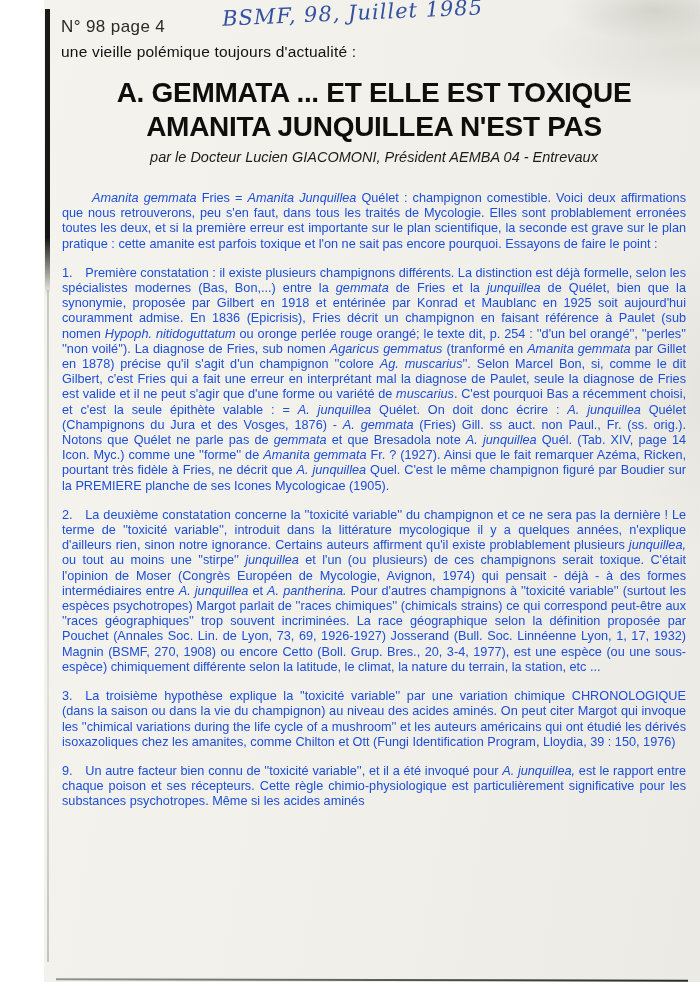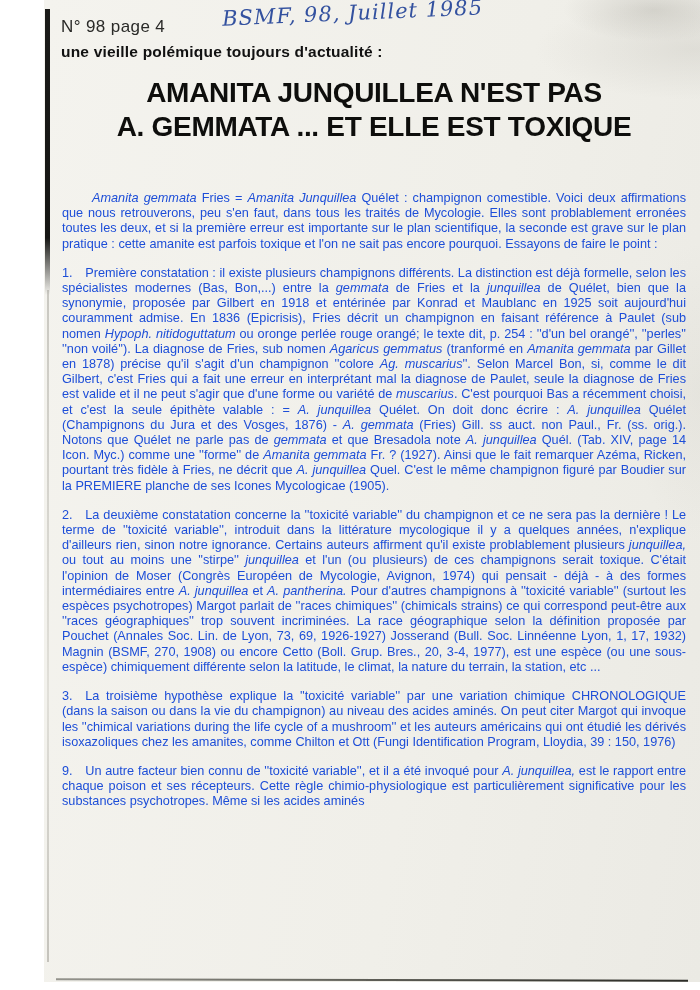--- a/index.html
+++ b/index.html
@@ -37,21 +37,21 @@
     font-size:17px;letter-spacing:.4px;color:#2a2a28;
   }
   .handwriting{
     position:absolute;left:222px;top:1px;
     font-family:"DejaVu Serif", cursive, serif;
     font-style:italic;font-size:21px;letter-spacing:1px;
     color:#33519f;transform:rotate(-2.5deg);white-space:nowrap;
   }
   .kicker{
     position:absolute;left:61px;top:43px;
-    font-weight:bold;font-size:15.5px;letter-spacing:.2px;color:#111;
+    font-weight:normal;font-size:15.5px;letter-spacing:.2px;color:#111;
   }
   .title{
     position:absolute;left:62px;top:76px;width:624px;
     text-align:center;font-weight:bold;font-size:28px;line-height:34px;
     letter-spacing:-0.3px;color:#0e0e0c;white-space:nowrap;
   }
   .byline{
     position:absolute;left:62px;top:149px;width:624px;
     text-align:center;font-style:italic;font-size:14.5px;color:#1c1c1a;
   }
@@ -71,24 +71,25 @@
   <div class="edge-left-dark"></div>
   <div class="edge-left-light"></div>
   <div class="edge-bottom"></div>
 
   <div class="issue">N° 98 page 4</div>
   <div class="handwriting">BSMF, 98, Juillet 1985</div>
 
   <div class="kicker">une vieille polémique toujours d'actualité :</div>
 
   <div class="title">
+    <div>A. GEMMATA ... ET ELLE EST TOXIQUE</div>
     <div>AMANITA JUNQUILLEA N'EST PAS</div>
-    <div>A. GEMMATA ... ET ELLE EST TOXIQUE</div>
   </div>
 
+  <div class="byline">par le Docteur Lucien GIACOMONI, Président AEMBA 04 - Entrevaux</div>
 
   <div class="body">
       <p class="indent"><span class="it">Amanita gemmata</span><span> Fries = </span><span class="it">Amanita Junquillea</span><span> Quélet : champignon comestible. Voici deux affirmations que nous retrouverons, peu s'en faut, dans tous les traités de Mycologie. Elles sont problablement erronées toutes les deux, et si la première erreur est importante sur le plan scientifique, la seconde est grave sur le plan pratique : cette amanite est parfois toxique et l'on ne sait pas encore pourquoi. Essayons de faire le point :</span></p>
       <p><span>1.  Première constatation : il existe plusieurs champignons différents. La distinction est déjà formelle, selon les spécialistes modernes (Bas, Bon,...) entre la </span><span class="it">gemmata</span><span> de Fries et la </span><span class="it">junquillea</span><span> de Quélet, bien que la synonymie, proposée par Gilbert en 1918 et entérinée par Konrad et Maublanc en 1925 soit aujourd'hui couramment admise. En 1836 (Epicrisis), Fries décrit un champignon en faisant référence à Paulet (sub nomen </span><span class="it">Hypoph. nitidoguttatum</span><span> ou oronge perlée rouge orangé; le texte dit, p. 254 : ''d'un bel orangé'', ''perles'' ''non voilé''). La diagnose de Fries, sub nomen </span><span class="it">Agaricus gemmatus</span><span> (tranformé en </span><span class="it">Amanita gemmata</span><span> par Gillet en 1878) précise qu'il s'agit d'un champignon ''colore </span><span class="it">Ag. muscarius</span><span>''. Selon Marcel Bon, si, comme le dit Gilbert, c'est Fries qui a fait une erreur en interprétant mal la diagnose de Paulet, seule la diagnose de Fries est valide et il ne peut s'agir que d'une forme ou variété de </span><span class="it">muscarius</span><span>. C'est pourquoi Bas a récemment choisi, et c'est la seule épithète valable : = </span><span class="it">A. junquillea</span><span> Quélet. On doit donc écrire : </span><span class="it">A. junquillea</span><span> Quélet (Champignons du Jura et des Vosges, 1876) - </span><span class="it">A. gemmata</span><span> (Fries) Gill. ss auct. non Paul., Fr. (ss. orig.). Notons que Quélet ne parle pas de </span><span class="it">gemmata</span><span> et que Bresadola note </span><span class="it">A. junquillea</span><span> Quél. (Tab. XIV, page 14 Icon. Myc.) comme une ''forme'' de </span><span class="it">Amanita gemmata</span><span> Fr. ? (1927). Ainsi que le fait remarquer Azéma, Ricken, pourtant très fidèle à Fries, ne décrit que </span><span class="it">A. junquillea</span><span> Quel. C'est le même champignon figuré par Boudier sur la PREMIERE planche de ses Icones Mycologicae (1905).</span></p>
       <p><span>2.  La deuxième constatation concerne la ''toxicité variable'' du champignon et ce ne sera pas la dernière ! Le terme de ''toxicité variable'', introduit dans la littérature mycologique il y a quelques années, n'explique d'ailleurs rien, sinon notre ignorance. Certains auteurs affirment qu'il existe problablement plusieurs </span><span class="it">junquillea,</span><span> ou tout au moins une ''stirpe'' </span><span class="it">junquillea</span><span> et l'un (ou plusieurs) de ces champignons serait toxique. C'était l'opinion de Moser (Congrès Européen de Mycologie, Avignon, 1974) qui pensait - déjà - à des formes intermédiaires entre </span><span class="it">A. junquillea</span><span> et </span><span class="it">A. pantherina.</span><span> Pour d'autres champignons à ''toxicité variable'' (surtout les espèces psychotropes) Margot parlait de ''races chimiques'' (chimicals strains) ce qui correspond peut-être aux ''races géographiques'' trop souvent incriminées. La race géographique selon la définition proposée par Pouchet (Annales Soc. Lin. de Lyon, 73, 69, 1926-1927) Josserand (Bull. Soc. Linnéenne Lyon, 1, 17, 1932) Magnin (BSMF, 270, 1908) ou encore Cetto (Boll. Grup. Bres., 20, 3-4, 1977), est une espèce (ou une sous-espèce) chimiquement différente selon la latitude, le climat, la nature du terrain, la station, etc ...</span></p>
       <p><span>3.  La troisième hypothèse explique la ''toxicité variable'' par une variation chimique CHRONOLOGIQUE (dans la saison ou dans la vie du champignon) au niveau des acides aminés. On peut citer Margot qui invoque les ''chimical variations during the life cycle of a mushroom'' et les auteurs américains qui ont étudié les dérivés isoxazoliques chez les amanites, comme Chilton et Ott (Fungi Identification Program, Lloydia, 39 : 150, 1976)</span></p>
       <p><span>9.  Un autre facteur bien connu de ''toxicité variable'', et il a été invoqué pour </span><span class="it">A. junquillea,</span><span> est le rapport entre chaque poison et ses récepteurs. Cette règle chimio-physiologique est particulièrement significative pour les substances psychotropes. Même si les acides aminés</span></p>
     </div>
 </div>
 

